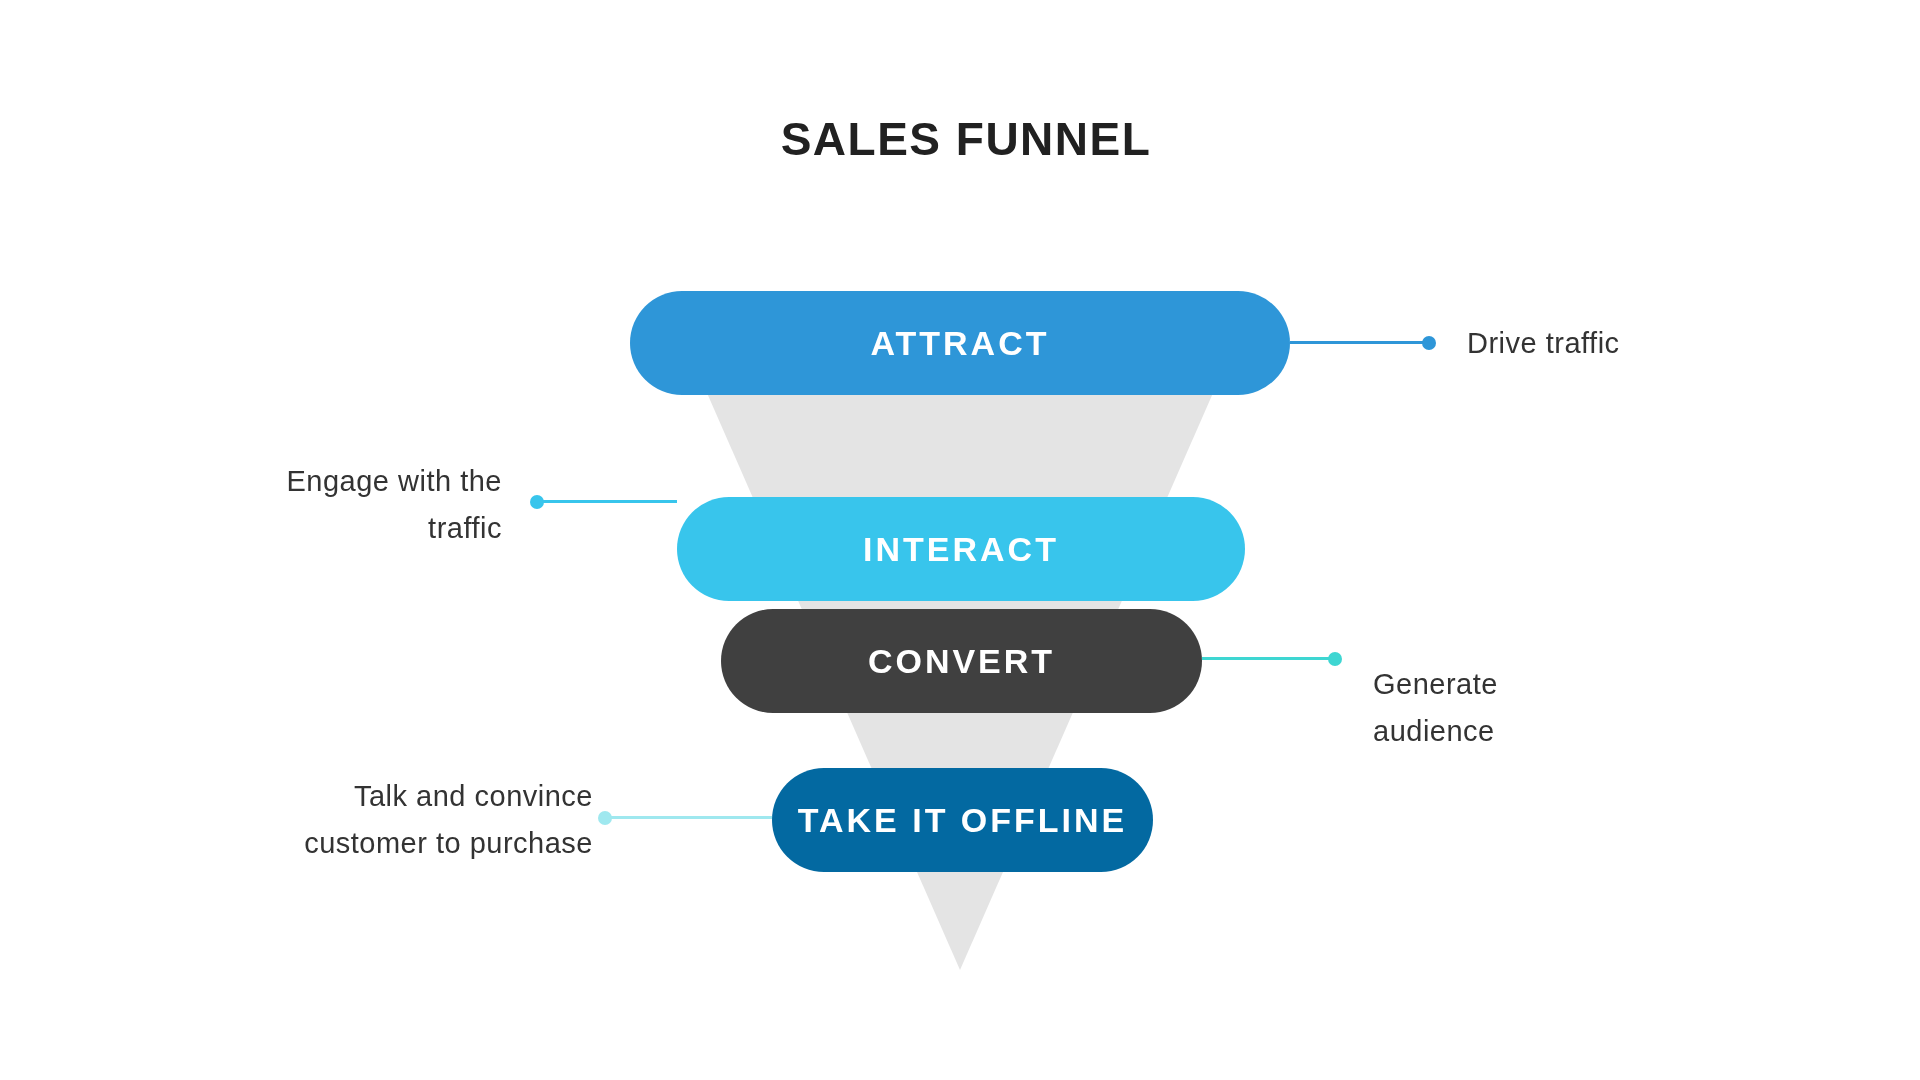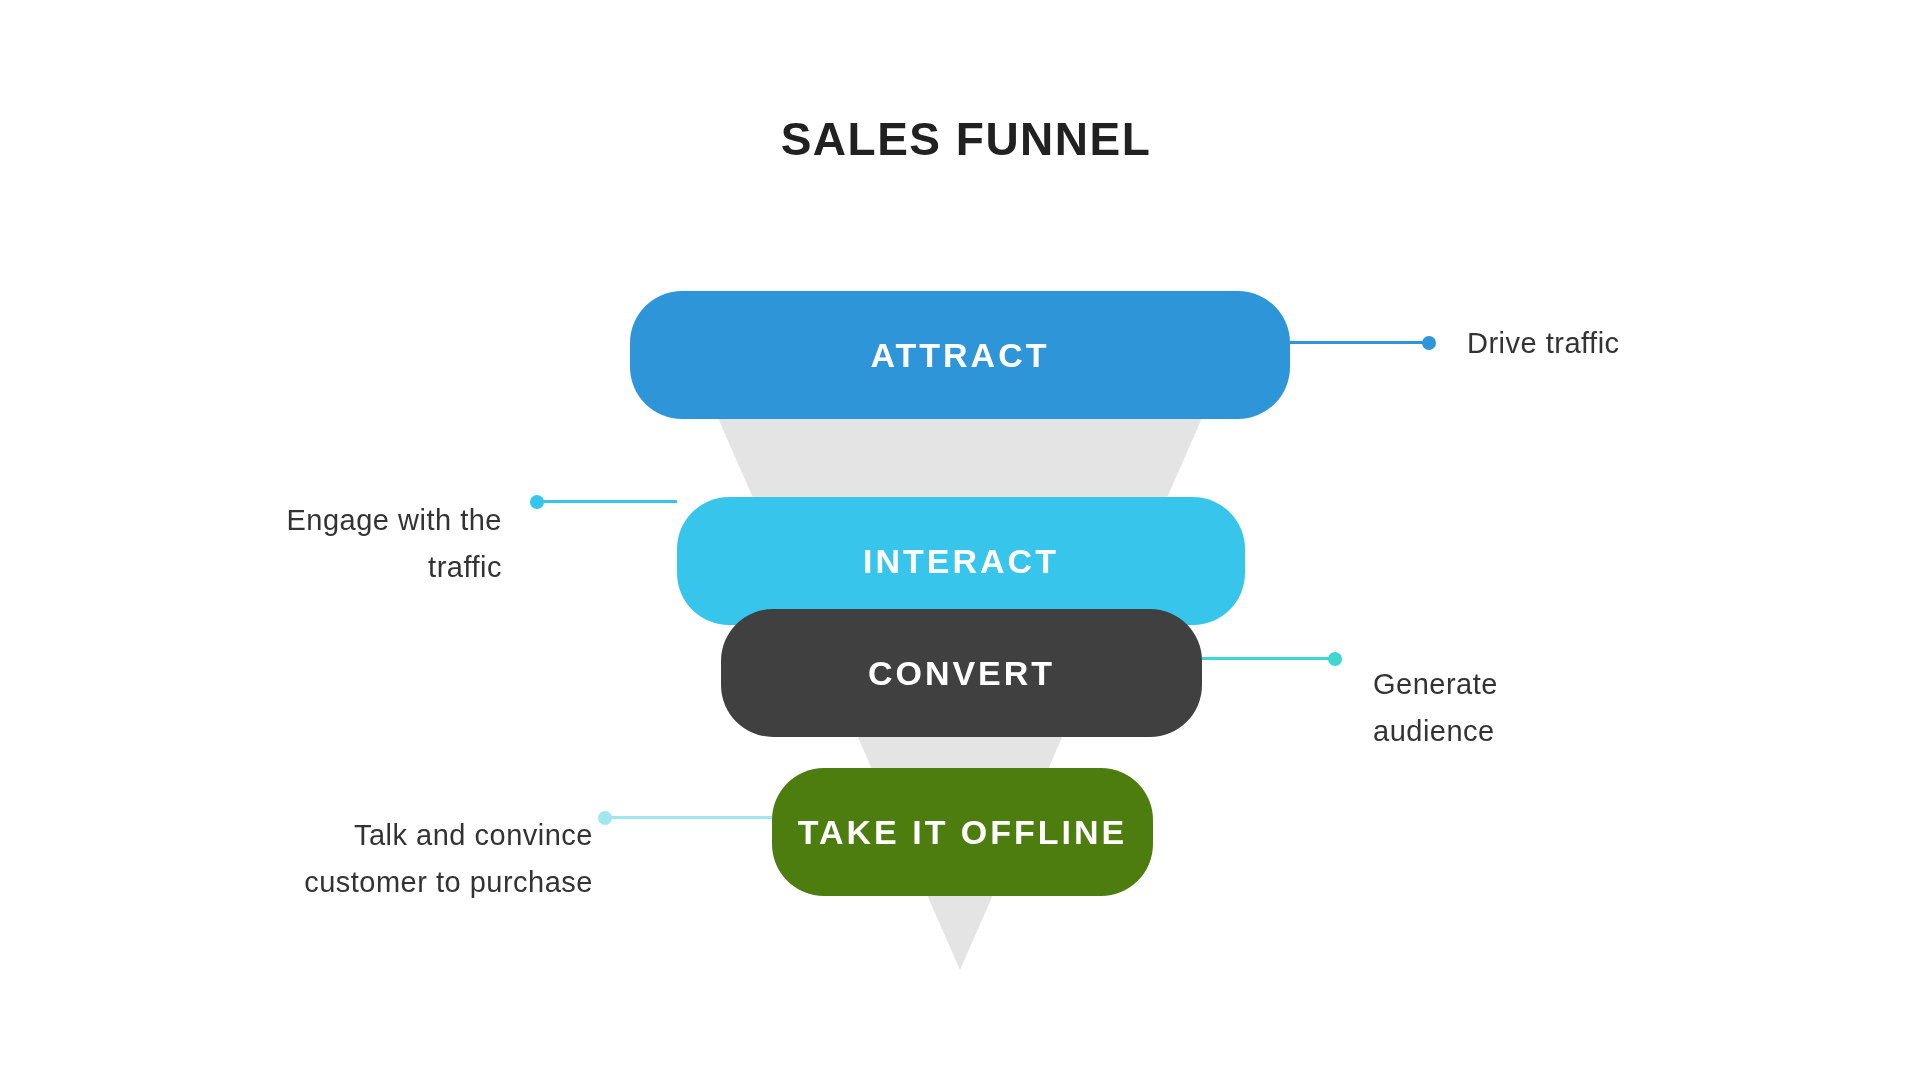--- a/index.html
+++ b/index.html
@@ -10,21 +10,21 @@
   .page-title{
     position:absolute;top:112px;left:0;width:1920px;text-align:center;
     font-size:46px;font-weight:700;letter-spacing:1.5px;color:#212121;padding-left:6px;
   }
   .funnel-triangle{
     position:absolute;left:664px;top:295px;width:592px;height:675px;
     clip-path:polygon(0 0,100% 0,50% 100%);
     background:#e4e4e4;z-index:0;
   }
   .stage-bar{
-    position:absolute;height:128px;border-radius:52px;z-index:1;
+    position:absolute;height:104px;border-radius:52px;z-index:1;
     display:flex;align-items:center;justify-content:center;
   }
   .stage-bar .stage-label{
     color:#ffffff;font-size:34px;font-weight:700;letter-spacing:3px;white-space:nowrap;
   }
   .bar-attract{left:630px;top:291px;width:660px;}
   .bar-interact{left:677px;top:450px;width:568px;margin-top:47px;}
   .bar-convert{left:721px;top:609px;width:481px;}
   .bar-offline{left:772px;top:768px;width:381px;}
   .connector-line{position:absolute;height:3px;z-index:1;}
@@ -34,21 +34,21 @@
   .line-interact{left:542px;top:500px;width:135px;}
   .dot-interact{left:530px;top:495px;}
   .line-convert{left:1202px;top:657px;width:133px;}
   .dot-convert{left:1328px;top:652px;}
   .line-offline{left:610px;top:816px;width:162px;}
   .dot-offline{left:598px;top:811px;}
   .callout{
     position:absolute;z-index:2;font-size:29px;line-height:47px;
     color:#333333;letter-spacing:0.5px;font-weight:400;white-space:nowrap;
   }
-  .callout.align-right{text-align:right;margin-top:39px;}
+  .callout.align-right{text-align:right;}
   .callout.align-left{text-align:left;}
   .co-attract{left:1467px;top:320px;}
   .co-interact{right:1418px;top:458px;}
   .co-convert{left:1373px;top:615px;margin-top:46px;}
   .co-offline{right:1327px;top:773px;}
 </style>
 </head>
 <body>
 
 <div class="canvas">
@@ -79,21 +79,21 @@
   <div class="stage-bar bar-convert" style="background-color: #404040;">
     <span class="stage-label">CONVERT</span>
   </div>
   <div class="connector-line line-convert" style="background-color: rgb(62, 214, 210);"></div>
   <div class="connector-dot dot-convert" style="background-color: rgb(62, 214, 210);"></div>
   <div class="callout align-left co-convert" style="color: rgb(51, 51, 51);">
     <div>Generate</div>
     <div>audience</div>
   </div>
 
-  <div class="stage-bar bar-offline" style="background-color: #4d7c0f;">
+  <div class="stage-bar bar-offline" style="background-color: #0369a1;">
     <span class="stage-label">TAKE IT OFFLINE</span>
   </div>
   <div class="connector-line line-offline" style="background-color: rgb(159, 232, 239);"></div>
   <div class="connector-dot dot-offline" style="background-color: rgb(159, 232, 239);"></div>
   <div class="callout align-right co-offline" style="color: rgb(51, 51, 51);">
     <div>Talk and convince</div>
     <div>customer to purchase</div>
   </div>
 
 </div>

